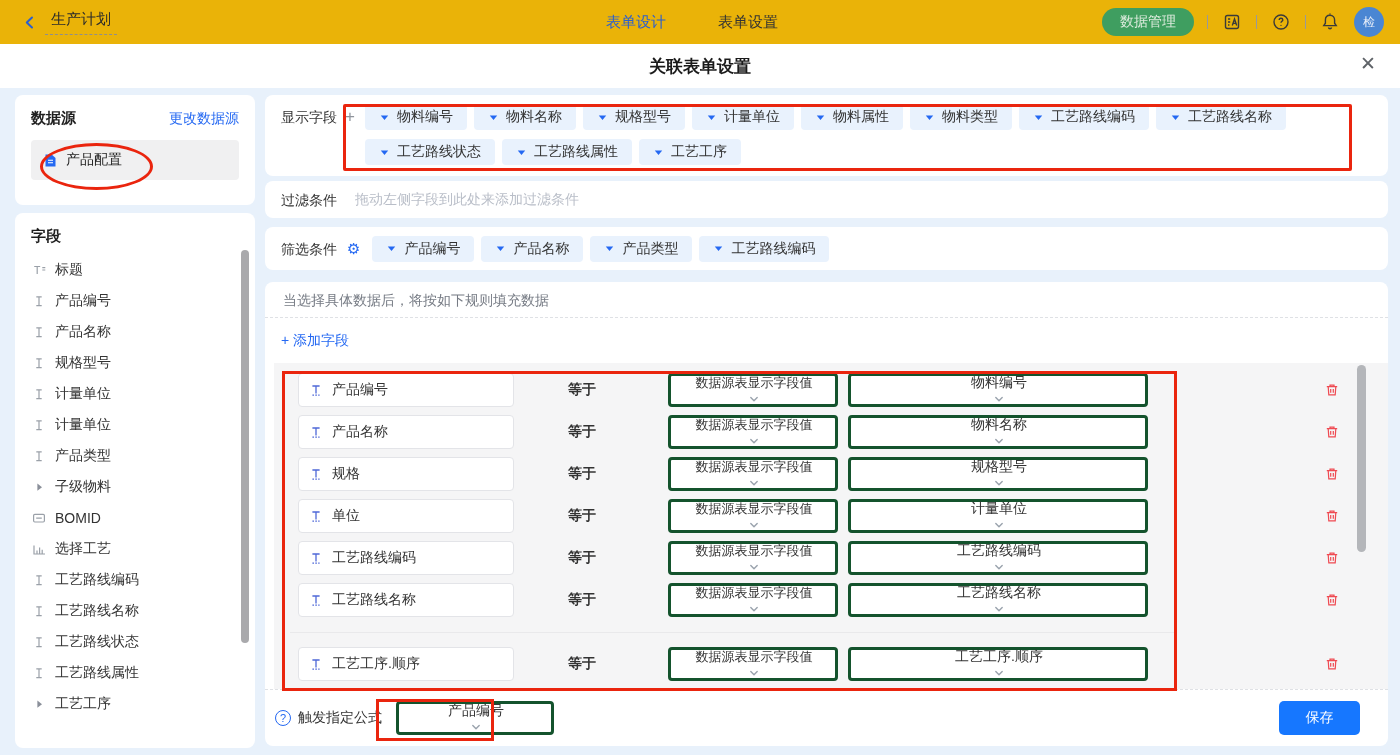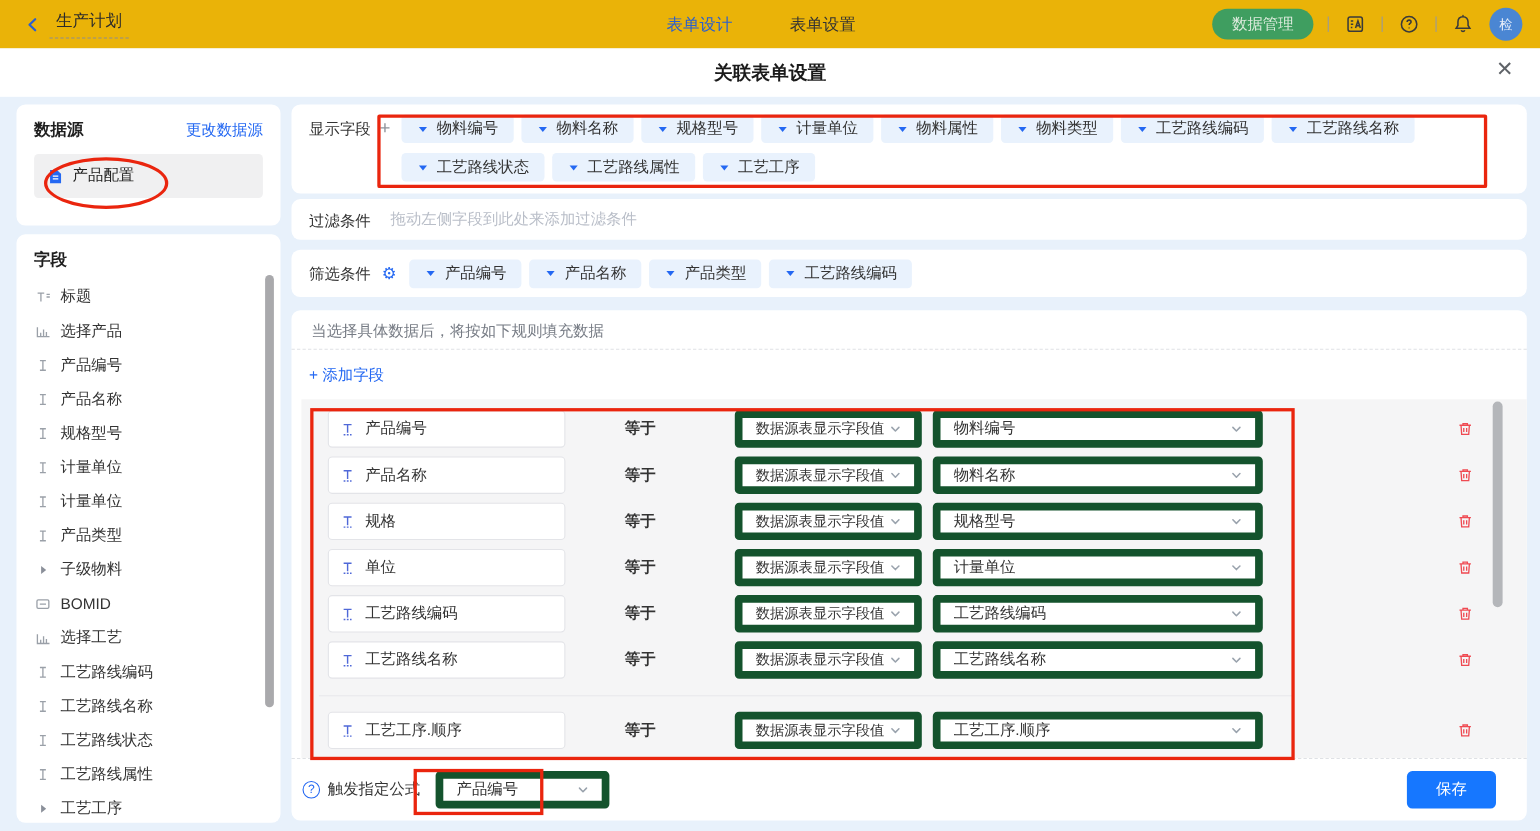--- a/index.html
+++ b/index.html
@@ -54,21 +54,21 @@
   .gear { color:#2468f2; font-size:15px; margin:0 4px 0 2px; cursor:pointer; }
 
   .rules-card { margin-top:12px; height:464px; display:flex; flex-direction:column; }
   .rules-hint { padding:10px 16px 0 18px; font-size:14px; color:#767b84; height:36px; border-bottom:1px dashed #dfe1e5; }
   .add-field-row { padding:14px 16px 13px 16px; font-size:14px; color:#2468f2; cursor:pointer; }
   .rules-area { margin-left:9px; background:#f5f5f6; padding:10px 0 0 24px; position:relative; flex:0 0 320px; }
   .rule-row { display:flex; align-items:center; height:34px; margin-bottom:8px; }
   .field-box { width:216px; height:34px; background:#fff; border:1px solid #e3e4e8; border-radius:4px; display:flex; align-items:center; padding:0 10px; }
   .field-box .f-label { font-size:14px; color:#333; margin-left:9px; }
   .op { width:60px; margin-left:54px; font-size:14px; color:#333; font-weight:bold; }
-  .select { background:#fff; border:7px solid #14532d; border-radius:4px; height:34px; display:flex; align-items:center; justify-content:space-between; padding:0 10px 0 12px; cursor:pointer; }
+  .select { background:#fff; border:3px solid #14532d; border-radius:4px; height:34px; display:flex; align-items:center; justify-content:center; padding:0 10px 0 12px; cursor:pointer;flex-direction:column; }
   .sel-src { width:170px; margin-left:40px; }
   .sel-val { width:300px; margin-left:10px; }
   .select .sel-text { font-size:13px; color:#333; white-space:nowrap; }
   .sel-val .sel-text { font-size:14px; }
   .trash { margin-left:auto; margin-right:48px; cursor:pointer; display:flex; }
   .rule-divider { border-top:1px solid #e9e9eb; margin:15px 213px 14px -8px; }
   .rules-scrollbar { position:absolute; right:22px; top:2px; width:9px; height:187px; background:#b4b6ba; border-radius:5px; }
 
   .rules-footer { border-top:1px dashed #dfe1e5; height:56px; display:flex; align-items:center; padding:0 28px 0 10px; }
   .help-circle { width:16px; height:16px; border:1.4px solid #2468f2; border-radius:50%; color:#2468f2; font-size:11px; display:flex; align-items:center; justify-content:center; }
@@ -160,29 +160,20 @@
             <svg width="14" height="14" viewBox="0 0 14 14" fill="none" stroke="#9aa0a8" stroke-width="1.2">
               <path d="M2.2 3.5h6M5.2 3.5V11"></path>
               <path d="M10.3 4.6h3M10.3 7h3"></path>
             </svg>
           </span>
           <span class="f-label">标题</span>
         </div>
         <div class="field-item">
           <span class="f-icon">
             <svg width="14" height="14" viewBox="0 0 14 14" fill="none" stroke="#9aa0a8" stroke-width="1.2">
-              <path d="M2 3.5v8.5h11"></path>
-              <path d="M5 8.5V12M7.6 5.5V12M10.2 7.8V12"></path>
-            </svg>
-          </span>
-          <span class="f-label">选择产品</span>
-        </div>
-        <div class="field-item">
-          <span class="f-icon">
-            <svg width="14" height="14" viewBox="0 0 14 14" fill="none" stroke="#9aa0a8" stroke-width="1.2">
               <path d="M4.3 2.8h5.4M4.3 11.6h5.4M7 2.8v8.8"></path>
             </svg>
           </span>
           <span class="f-label">产品编号</span>
         </div>
         <div class="field-item">
           <span class="f-icon">
             <svg width="14" height="14" viewBox="0 0 14 14" fill="none" stroke="#9aa0a8" stroke-width="1.2">
               <path d="M4.3 2.8h5.4M4.3 11.6h5.4M7 2.8v8.8"></path>
             </svg>

